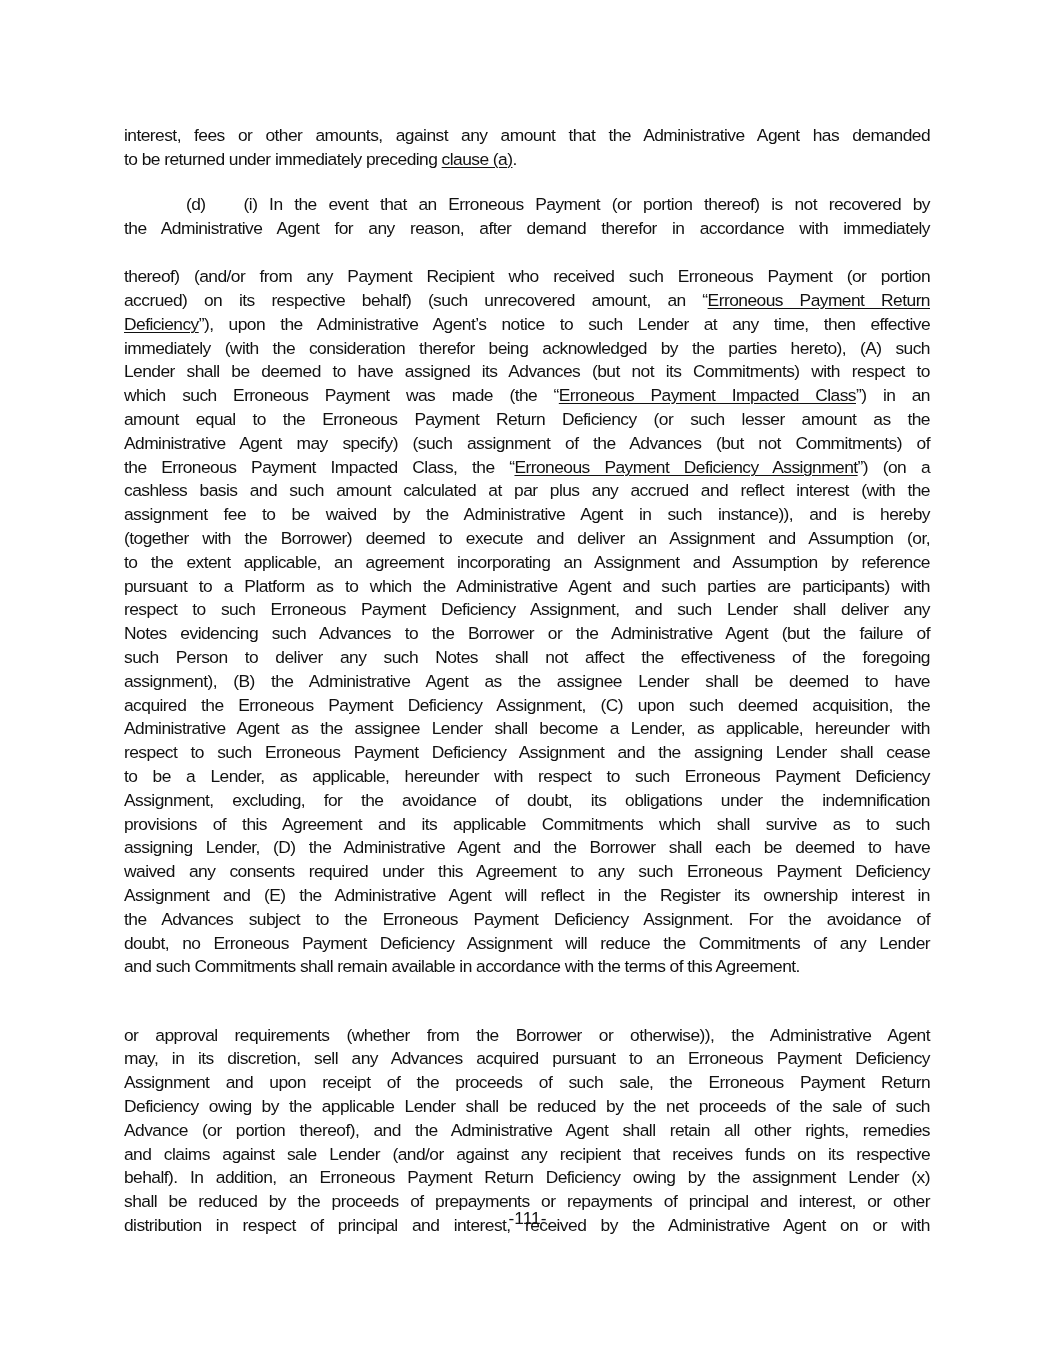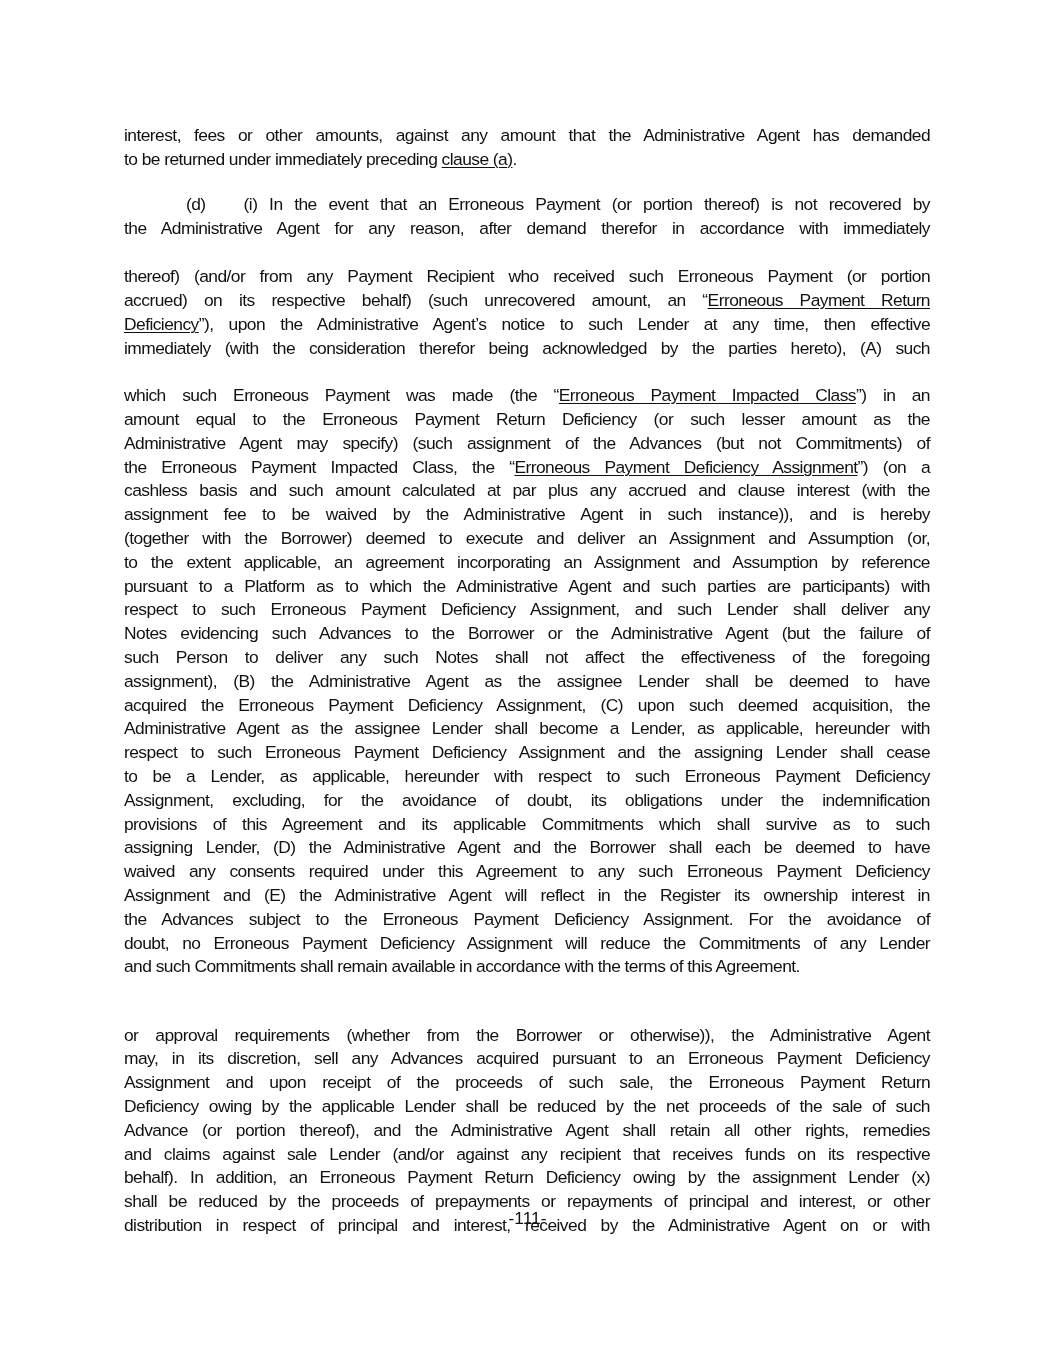--- a/index.html
+++ b/index.html
@@ -34,25 +34,26 @@
 
   <div class="line j" style="top:124px">interest, fees or other amounts, against any amount that the Administrative Agent has demanded</div>
   <div class="line l" style="top:148px"><span>to be returned under immediately preceding </span><span class="u">clause (a)</span><span>.</span></div>
 
   <div class="line j" style="top:193px"><span class="tab1"></span><span>(d)</span><span class="gap"></span><span>(i)</span> <span>In the event that an Erroneous Payment (or portion thereof) is not recovered by</span></div>
   <div class="line j" style="top:217px">the Administrative Agent for any reason, after demand therefor in accordance with immediately</div>
   <div class="line j" style="top:265px">thereof) (and/or from any Payment Recipient who received such Erroneous Payment (or portion</div>
   <div class="line j" style="top:289px"><span>accrued) on its respective behalf)  (such unrecovered amount, an “</span><span class="u">Erroneous Payment Return</span></div>
   <div class="line j" style="top:313px"><span class="u">Deficiency</span><span>”), upon the Administrative Agent’s notice to such Lender at any time, then effective</span></div>
   <div class="line j" style="top:337px">immediately (with the consideration therefor being acknowledged by the parties hereto), (A) such</div>
+  <div class="line j" style="top:360px">Lender shall be deemed to have assigned its Advances (but not its Commitments) with respect to</div>
   <div class="line j" style="top:384px"><span>which such Erroneous Payment was made (the “</span><span class="u">Erroneous Payment Impacted Class</span><span>”) in an</span></div>
   <div class="line j" style="top:408px">amount equal to the Erroneous Payment Return Deficiency (or such lesser amount as the</div>
   <div class="line j" style="top:432px">Administrative Agent may specify) (such assignment of the Advances (but not Commitments) of</div>
   <div class="line j" style="top:456px"><span>the Erroneous Payment Impacted Class, the “</span><span class="u">Erroneous Payment Deficiency Assignment</span><span>”) (on a</span></div>
-  <div class="line j" style="top:479px">cashless basis and such amount calculated at par plus any accrued and clause interest (with the</div>
+  <div class="line j" style="top:479px">cashless basis and such amount calculated at par plus any accrued and reflect interest (with the</div>
   <div class="line j" style="top:503px">assignment fee to be waived by the Administrative Agent in such instance)), and is hereby</div>
   <div class="line j" style="top:527px">(together with the Borrower) deemed to execute and deliver an Assignment and Assumption (or,</div>
   <div class="line j" style="top:551px">to the extent applicable, an agreement incorporating an Assignment and Assumption by reference</div>
   <div class="line j" style="top:575px">pursuant to a Platform as to which the Administrative Agent and such parties are participants) with</div>
   <div class="line j" style="top:598px">respect to such Erroneous Payment Deficiency Assignment, and such Lender shall deliver any</div>
   <div class="line j" style="top:622px">Notes evidencing such Advances to the Borrower or the Administrative Agent (but the failure of</div>
   <div class="line j" style="top:646px">such Person to deliver any such Notes shall not affect the effectiveness of the foregoing</div>
   <div class="line j" style="top:670px">assignment), (B) the Administrative Agent as the assignee Lender shall be deemed to have</div>
   <div class="line j" style="top:694px">acquired the Erroneous Payment Deficiency Assignment, (C) upon such deemed acquisition, the</div>
   <div class="line j" style="top:717px">Administrative Agent as the assignee Lender shall become a Lender, as applicable, hereunder with</div>

